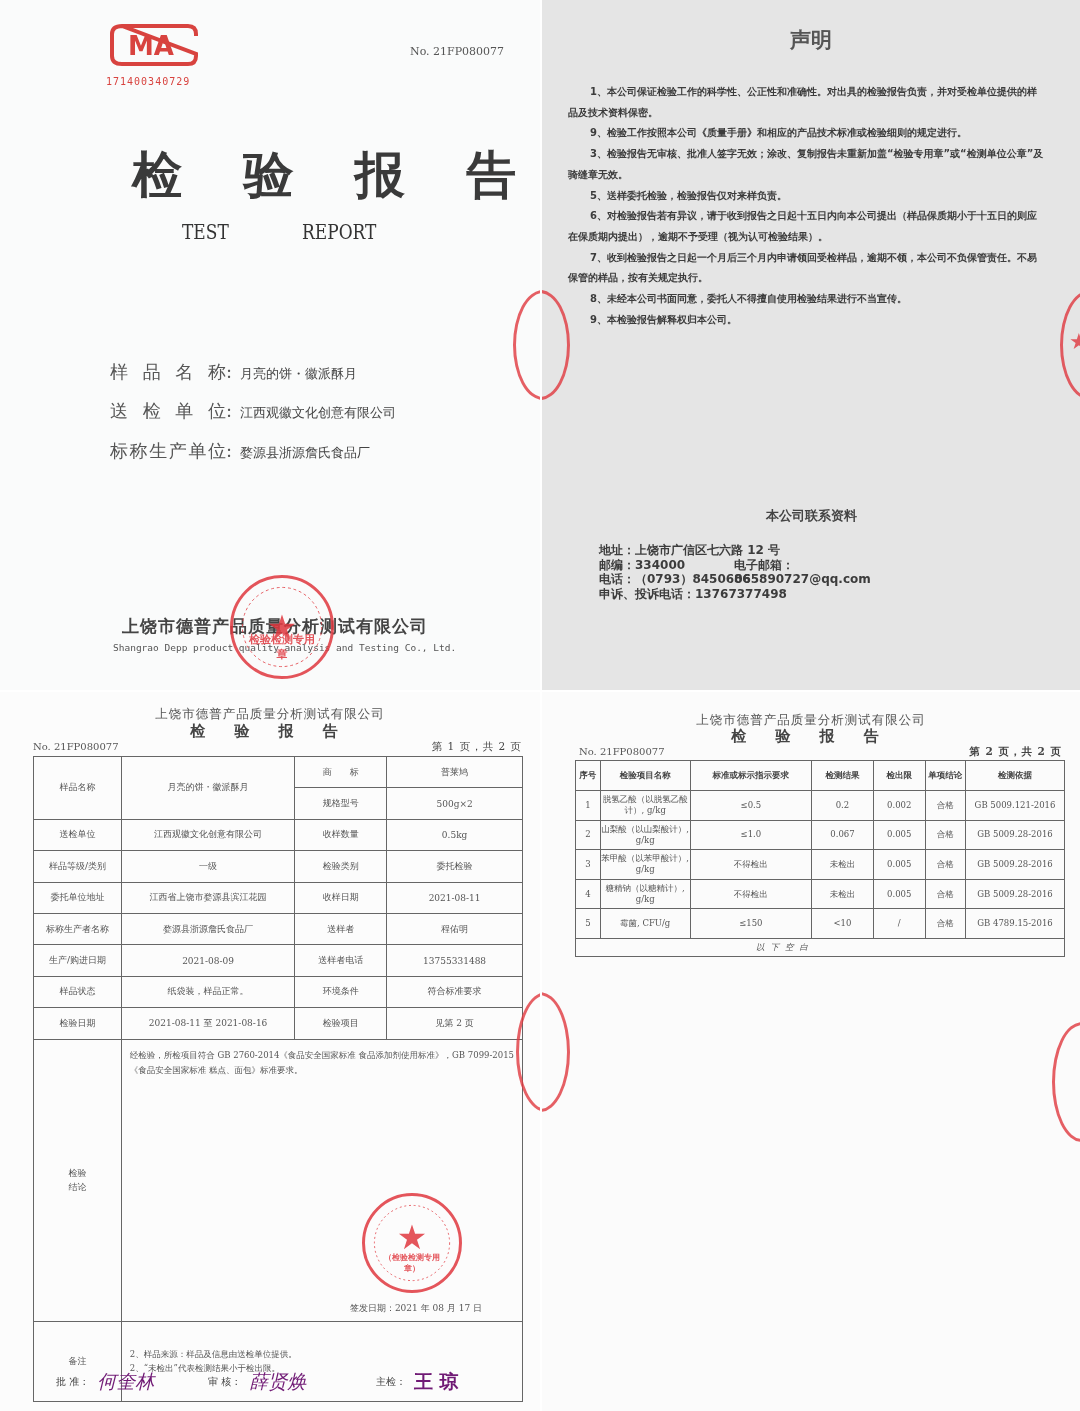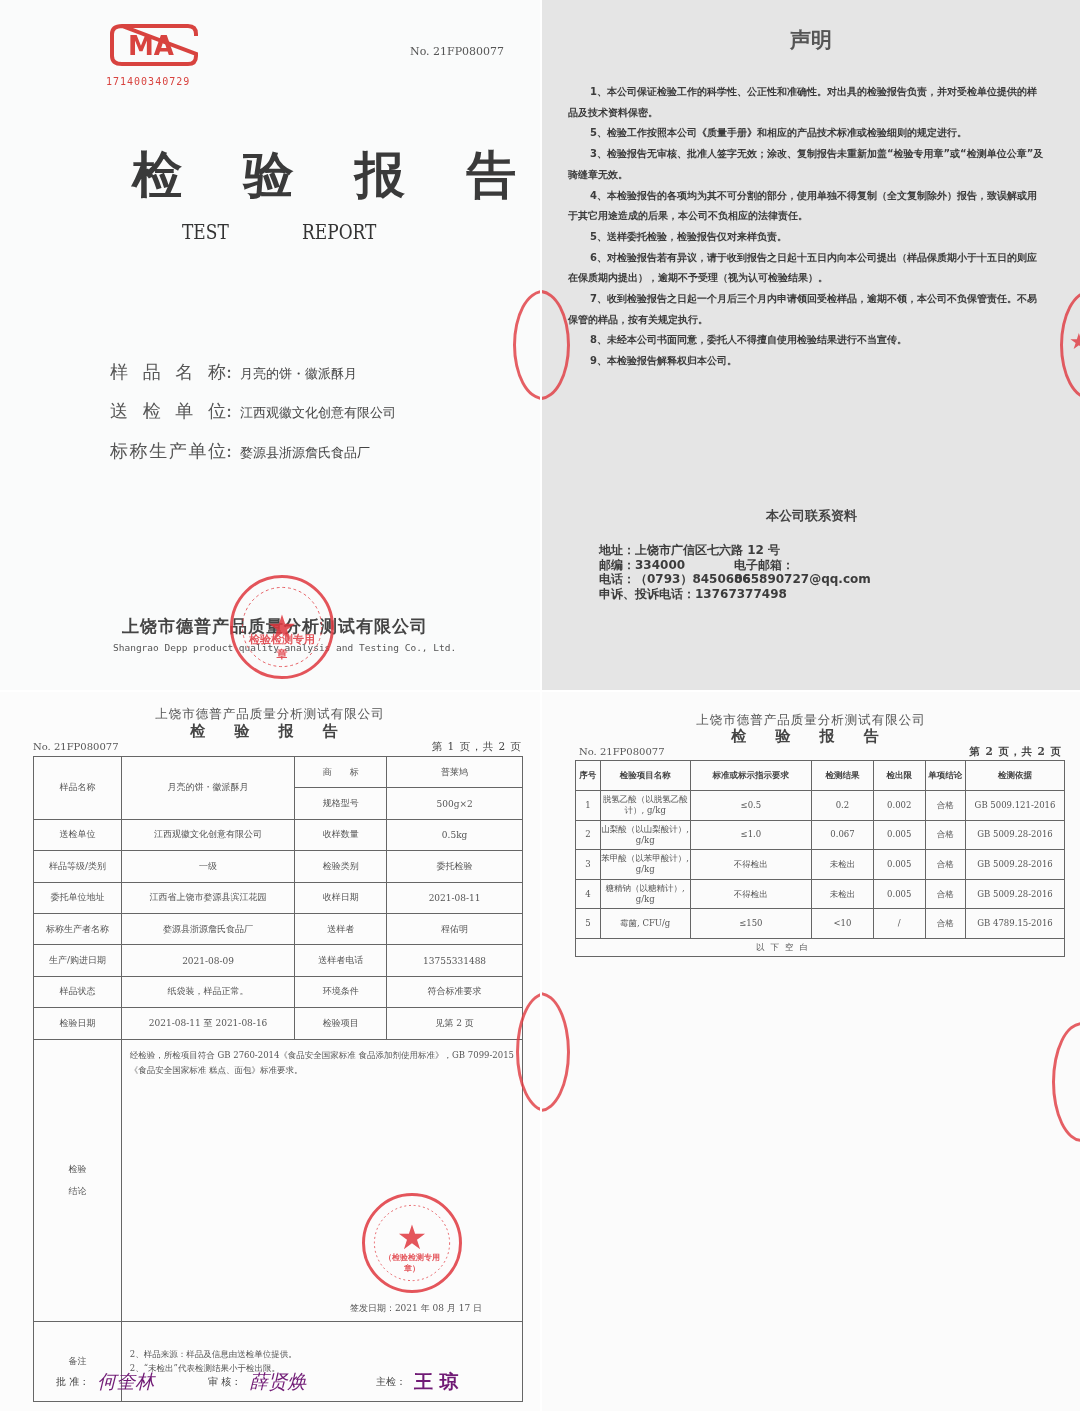--- a/index.html
+++ b/index.html
@@ -56,31 +56,31 @@
   #info-table .c1 { width: 88px; }
   #info-table .c2 { width: 174px; }
   #info-table .c3 { width: 92px; }
   #info-table .c4 { width: 136px; }
   .concl-row td { height: 282px !important; }
   .concl-cell { position: relative; text-align: left !important; vertical-align: top !important; padding: 0; }
   .concl-text { position: absolute; left: 8px; top: 8px; right: 6px; font-size: 8.5px; line-height: 15px; color: #555; }
   .issue-date { position: absolute; right: 40px; bottom: 6px; font-size: 9px; color: #555; }
   .remark-row td { height: 80px !important; }
   .remark-cell { text-align: left !important; padding-left: 8px; font-size: 8.5px; line-height: 14px; }
-  .label-vert { width: 20px; margin: 12px auto; line-height: 22px; }
+  .label-vert { width: 20px; margin: 12px auto; line-height: 14px; }
 
   .sign-row { position: absolute; top: 677px; left: 0; width: 100%; height: 30px; font-size: 10px; color: #444; }
   .sign-item { position: absolute; display: flex; align-items: center; }
   .sign-label { font-size: 10px; }
   .signature { font-family: "DejaVu Serif", serif; font-style: italic; font-size: 19px; color: #701a75; margin-left: 8px; }
 
   #test-table { position: absolute; left: 33px; top: 68px; width: 490px; font-size: 8.5px; }
   #test-table th { height: 30px; font-size: 8.5px; color: #444; font-weight: bold; }
   #test-table td { height: 29.6px; line-height: 11px; }
-  #test-table .blank-row td { height: 18px; letter-spacing: 6px; text-align: center; padding-left: 180px; text-align: left; }
+  #test-table .blank-row td { height: 18px; letter-spacing: 6px; text-align: center; padding-left: 180px; text-align: left; font-style: italic; }
 
   .partial-stamp { position: absolute; }
 </style>
 </head>
 <body>
 
 <div class="gap-v"></div>
 
 <section class="page" id="p1">
   <svg class="ma-logo" viewBox="0 0 92 46">
@@ -120,23 +120,22 @@
     <span class="star" style="font-size:34px;">★</span>
     <div class="band" style="bottom:14px;">检验检测专用章</div>
   </div>
   <div class="partial-stamp" style="left:513px; top:290px; width:60px; height:110px; border:3px solid #e0383f; border-radius:50%; opacity:.8;"></div>
 </section>
 
 <section class="page" id="p2">
   <div class="decl-title">声明</div>
   <div class="decl-list">
     <p class="decl-item">1、本公司保证检验工作的科学性、公正性和准确性。对出具的检验报告负责，并对受检单位提供的样品及技术资料保密。</p>
-    <p class="decl-item">5、检验工作按照本公司《质量手册》和相应的产品技术标准或检验细则的规定进行。</p>
+    <p class="decl-item">9、检验工作按照本公司《质量手册》和相应的产品技术标准或检验细则的规定进行。</p>
     <p class="decl-item">3、检验报告无审核、批准人签字无效；涂改、复制报告未重新加盖“检验专用章”或“检测单位公章”及骑缝章无效。</p>
-    <p class="decl-item">4、本检验报告的各项均为其不可分割的部分，使用单独不得复制（全文复制除外）报告，致误解或用于其它用途造成的后果，本公司不负相应的法律责任。</p>
     <p class="decl-item">5、送样委托检验，检验报告仅对来样负责。</p>
     <p class="decl-item">6、对检验报告若有异议，请于收到报告之日起十五日内向本公司提出（样品保质期小于十五日的则应在保质期内提出），逾期不予受理（视为认可检验结果）。</p>
     <p class="decl-item">7、收到检验报告之日起一个月后三个月内申请领回受检样品，逾期不领，本公司不负保管责任。不易保管的样品，按有关规定执行。</p>
     <p class="decl-item">8、未经本公司书面同意，委托人不得擅自使用检验结果进行不当宣传。</p>
     <p class="decl-item">9、本检验报告解释权归本公司。</p>
   </div>
 
   <div class="contact-title">本公司联系资料</div>
   <div class="contact-block">
     <div class="contact-row">地址：上饶市广信区七六路 12 号</div>

